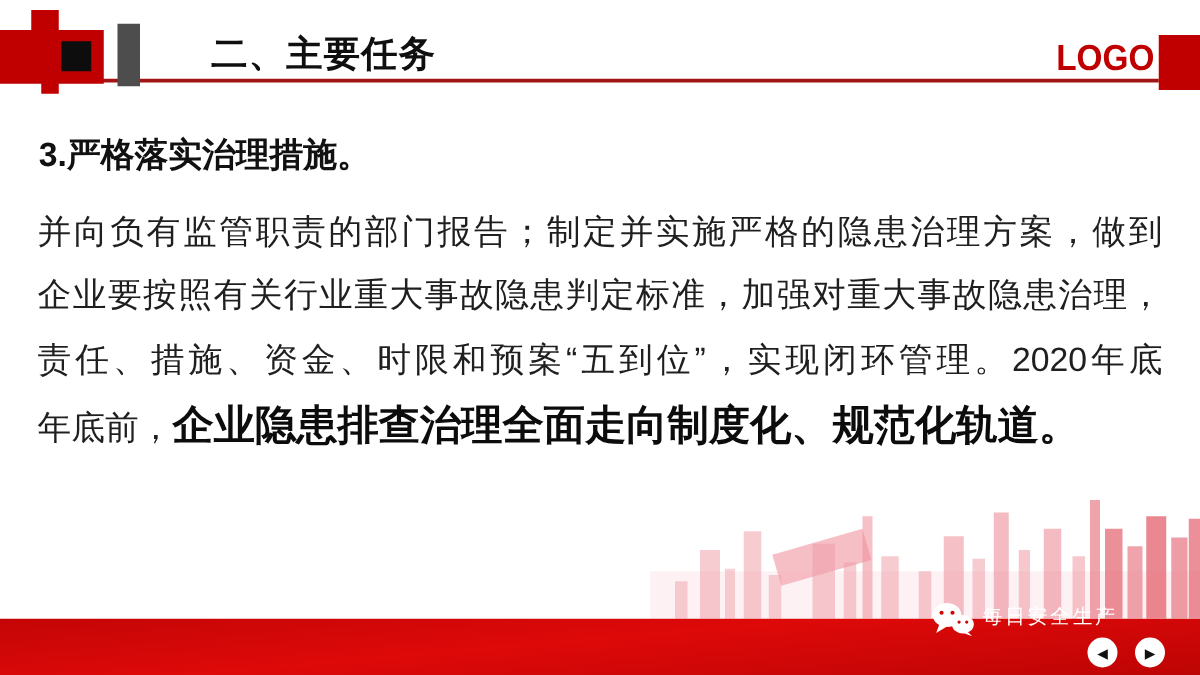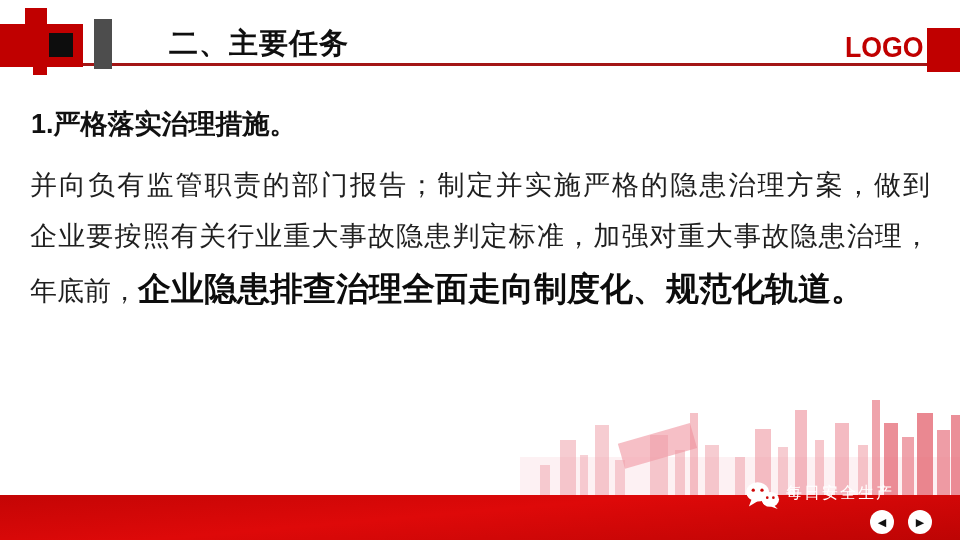--- a/index.html
+++ b/index.html
@@ -64,24 +64,25 @@
 <div class="head-line"></div>
 <div class="deco-main"></div>
 <div class="deco-bump"></div>
 <div class="deco-tab"></div>
 <div class="deco-black"></div>
 <div class="deco-gray"></div>
 <div class="slide-title">二、主要任务</div>
 <div class="logo-text">LOGO</div>
 <div class="corner-square"></div>
 
-<div class="subtitle">1.严格落实治理措施。</div>
+<div class="subtitle">3.严格落实治理措施。</div>
 <div class="paragraph">
   <div class="body-line">并向负有监管职责的部门报告；制定并实施严格的隐患治理方案，做到</div>
   <div class="body-line">企业要按照有关行业重大事故隐患判定标准，加强对重大事故隐患治理，</div>
+  <div class="body-line">责任、措施、资金、时限和预案“五到位”，实现闭环管理。2020年底</div>
   <div class="body-line last"><span>年底前，</span><span class="bold-tail">企业隐患排查治理全面走向制度化、规范化轨道。</span></div>
 </div>
 
 <svg class="skyline" viewBox="0 0 440 110" xmlns="http://www.w3.org/2000/svg">
   <rect x="0" y="72" width="440" height="38" fill="#F2B4BC" opacity="0.18"></rect>
   <rect x="20" y="80" width="10" height="30" fill="#EE99A3" opacity="0.45"></rect>
   <rect x="40" y="55" width="16" height="55" fill="#EE99A3" opacity="0.5"></rect>
   <rect x="60" y="70" width="8" height="40" fill="#EE99A3" opacity="0.45"></rect>
   <rect x="75" y="40" width="14" height="70" fill="#EE99A3" opacity="0.5"></rect>
   <rect x="95" y="75" width="10" height="35" fill="#EE99A3" opacity="0.45"></rect>

